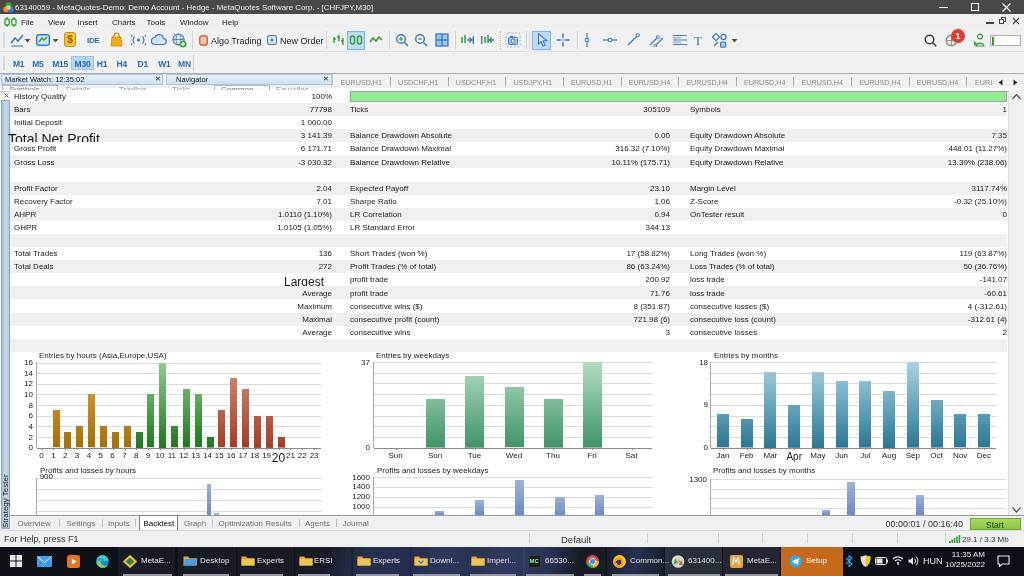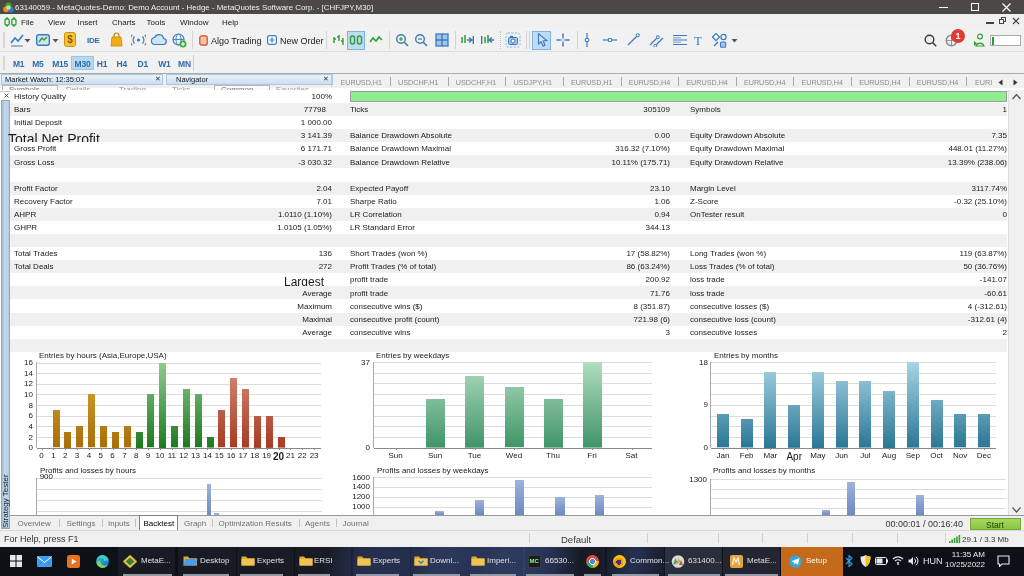--- a/index.html
+++ b/index.html
@@ -259,21 +259,21 @@
 <svg class="a" style="left:3.5px;top:92.5px" width="5" height="5" viewBox="0 0 5 5">
     <path d="M0.5 0.5 L4.5 4.5 M4.5 0.5 L0.5 4.5" stroke="#444" stroke-width="0.9"></path>
   </svg>
 <div class="a" style="left:1px;top:100px;width:9px;height:429px;background:linear-gradient(90deg,#9fbcd8,#c7d9ec 45%,#b4cbe2);border:1px solid #8fa9c4;"></div>
 <div class="a" style="left:0.5px;top:466px;width:10px;height:62px;font-size:8px;line-height:10px;color:#1a1a1a;writing-mode:vertical-rl;transform:rotate(180deg);white-space:nowrap;">Strategy Tester</div>
 <div class="a" style="left:10px;top:89.8px;width:997px;height:13.1px;background:#ffffff;"></div>
 <div class="a" style="left:14px;top:92.0px;font-size:8px;color:#1a1a1a;">History Quality</div>
 <div class="a r" style="left:182px;top:92.0px;width:150px;font-size:8px;color:#1a1a1a;">100%</div>
 <div class="a" style="left:10px;top:102.9px;width:997px;height:13.1px;background:#f0f0f0;"></div>
 <div class="a" style="left:14px;top:105.1px;font-size:8px;color:#1a1a1a;">Bars</div>
-<div class="a r" style="left:176px;top:105.1px;width:150px;font-size:8px;color:#1a1a1a;">77798</div>
+<div class="a r" style="left:182px;top:105.1px;width:150px;font-size:8px;color:#1a1a1a;">77798</div>
 <div class="a" style="left:350px;top:105.1px;font-size:8px;color:#1a1a1a;">Ticks</div>
 <div class="a r" style="left:520px;top:105.1px;width:150px;font-size:8px;color:#1a1a1a;">305109</div>
 <div class="a" style="left:690px;top:105.1px;font-size:8px;color:#1a1a1a;">Symbols</div>
 <div class="a r" style="left:857px;top:105.1px;width:150px;font-size:8px;color:#1a1a1a;">1</div>
 <div class="a" style="left:10px;top:116.0px;width:997px;height:13.1px;background:#ffffff;"></div>
 <div class="a" style="left:14px;top:118.2px;font-size:8px;color:#1a1a1a;">Initial Deposit</div>
 <div class="a r" style="left:182px;top:118.2px;width:150px;font-size:8px;color:#1a1a1a;">1 000.00</div>
 <div class="a" style="left:10px;top:129.1px;width:997px;height:13.1px;background:#f0f0f0;"></div>
 <div class="a" style="left:8px;top:131.3px;font-size:14px;color:#1a1a1a;">Total Net Profit</div>
 <div class="a r" style="left:182px;top:131.3px;width:150px;font-size:8px;color:#1a1a1a;">3 141.39</div>
@@ -421,21 +421,21 @@
 <div class="a c" style="left:204.2px;top:450.5px;width:30px;font-size:8px;color:#1a1a1a;">15</div>
 <div class="a" style="left:218.4px;top:410.4px;width:7px;height:37.2px;background-image:linear-gradient(to top,#a93a22,#d4917e);background-size:100% 85.6px;background-position:bottom;background-repeat:no-repeat;"></div>
 <div class="a c" style="left:216.1px;top:450.5px;width:30px;font-size:8px;color:#1a1a1a;">16</div>
 <div class="a" style="left:230.3px;top:378.4px;width:7px;height:69.2px;background-image:linear-gradient(to top,#a93a22,#d4917e);background-size:100% 85.6px;background-position:bottom;background-repeat:no-repeat;"></div>
 <div class="a c" style="left:227.9px;top:450.5px;width:30px;font-size:8px;color:#1a1a1a;">17</div>
 <div class="a" style="left:242.1px;top:389.1px;width:7px;height:58.5px;background-image:linear-gradient(to top,#a93a22,#d4917e);background-size:100% 85.6px;background-position:bottom;background-repeat:no-repeat;"></div>
 <div class="a c" style="left:239.8px;top:450.5px;width:30px;font-size:8px;color:#1a1a1a;">18</div>
 <div class="a" style="left:254.0px;top:415.7px;width:7px;height:31.9px;background-image:linear-gradient(to top,#a93a22,#d4917e);background-size:100% 85.6px;background-position:bottom;background-repeat:no-repeat;"></div>
 <div class="a c" style="left:251.6px;top:450.5px;width:30px;font-size:8px;color:#1a1a1a;">19</div>
 <div class="a" style="left:265.9px;top:415.7px;width:7px;height:31.9px;background-image:linear-gradient(to top,#a93a22,#d4917e);background-size:100% 85.6px;background-position:bottom;background-repeat:no-repeat;"></div>
-<div class="a c" style="left:263.5px;top:450.5px;width:30px;font-size:10px;color:#1a1a1a;font-weight:bold;">20</div>
+<div class="a c" style="left:263.5px;top:450.5px;width:30px;font-size:12px;color:#1a1a1a;">20</div>
 <div class="a" style="left:277.7px;top:437.0px;width:7px;height:10.6px;background-image:linear-gradient(to top,#a93a22,#d4917e);background-size:100% 85.6px;background-position:bottom;background-repeat:no-repeat;"></div>
 <div class="a c" style="left:275.4px;top:450.5px;width:30px;font-size:8px;color:#1a1a1a;">21</div>
 <div class="a c" style="left:287.2px;top:450.5px;width:30px;font-size:8px;color:#1a1a1a;">22</div>
 <div class="a c" style="left:299.1px;top:450.5px;width:30px;font-size:8px;color:#1a1a1a;">23</div>
 <div class="a" style="left:41.5px;top:448px;width:1px;height:2px;background:#888;"></div>
 <div class="a" style="left:53.4px;top:448px;width:1px;height:2px;background:#888;"></div>
 <div class="a" style="left:65.2px;top:448px;width:1px;height:2px;background:#888;"></div>
 <div class="a" style="left:77.0px;top:448px;width:1px;height:2px;background:#888;"></div>
 <div class="a" style="left:88.9px;top:448px;width:1px;height:2px;background:#888;"></div>
 <div class="a" style="left:100.8px;top:448px;width:1px;height:2px;background:#888;"></div>

